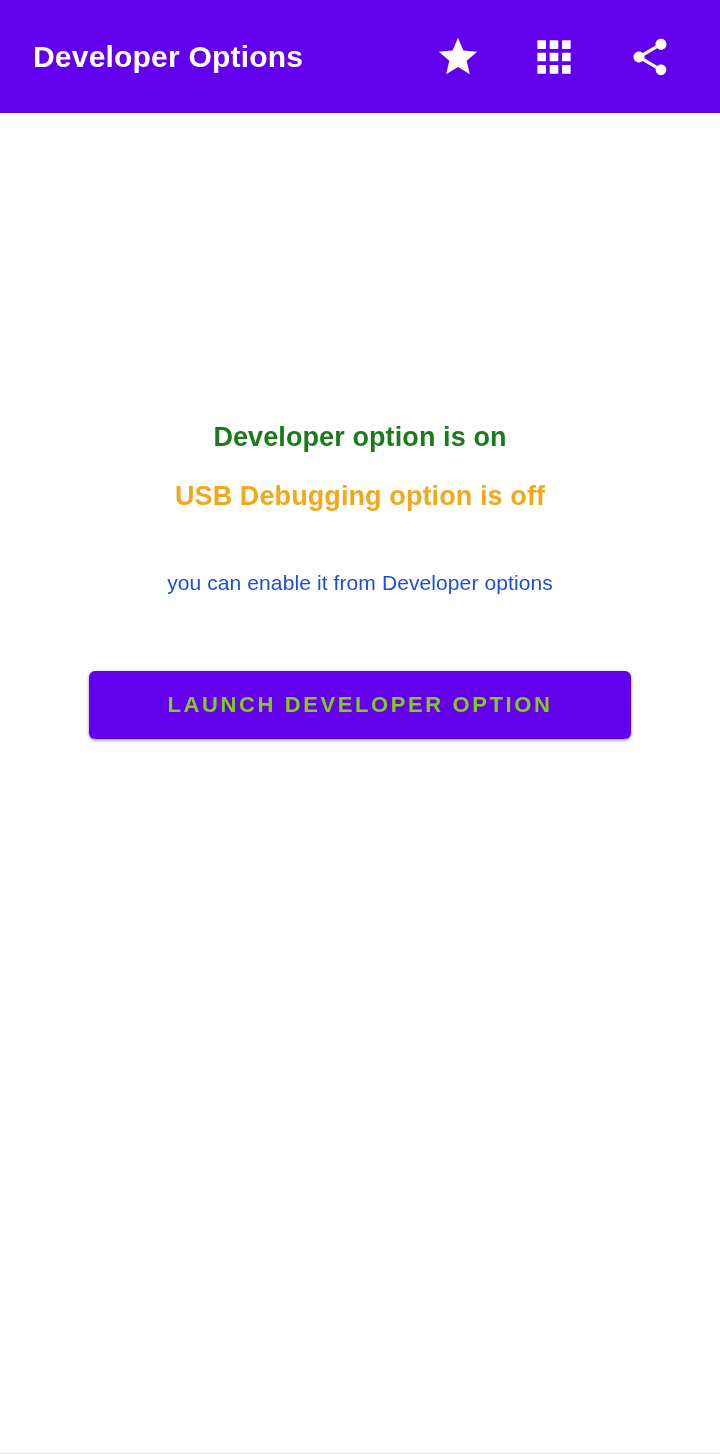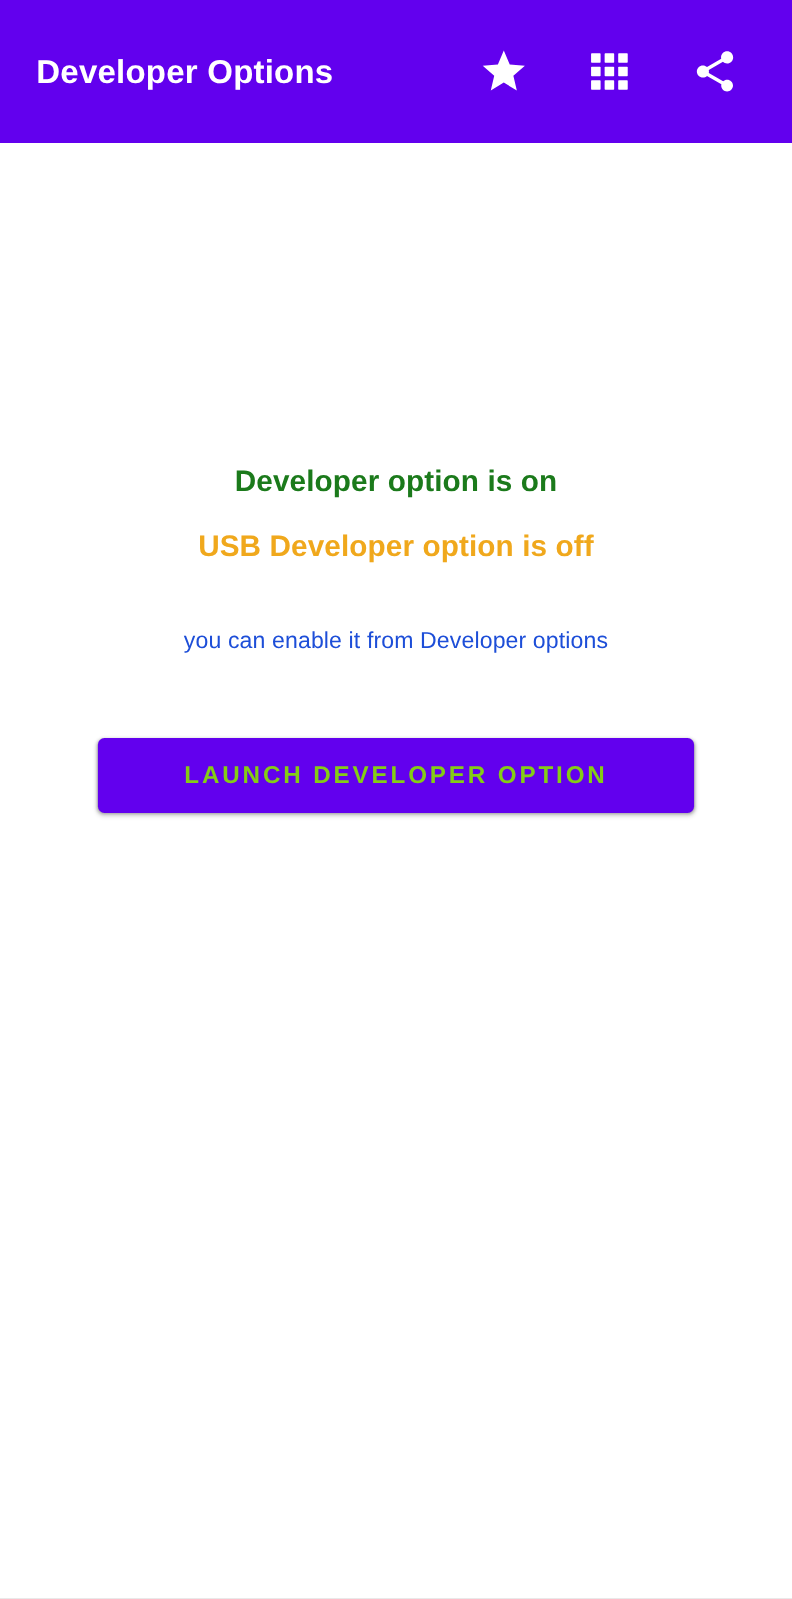--- a/index.html
+++ b/index.html
@@ -14,21 +14,21 @@
     overflow: hidden;
     position: relative;
   }
 
   
   .appbar {
     position: absolute;
     top: 0;
     left: 0;
     width: 720px;
-    height: 130px;
+    height: 113px;
     background: #6200ee;
     display: flex;
     align-items: center;
     box-sizing: border-box;
     padding: 0 22px 0 33px;
   }
   .appbar-title {
     color: #ffffff;
     font-size: 30px;
     font-weight: bold;
@@ -164,21 +164,21 @@
       </svg>
     </div>
 
   </div>
 </div>
 
 <div class="content">
 
   <div class="status-on">Developer option is on</div>
 
-  <div class="status-off">USB Developer option is off</div>
+  <div class="status-off">USB Debugging option is off</div>
 
   <div class="hint">you can enable it from Developer options</div>
 
   <button class="launch-button">Launch Developer Option</button>
 
 </div>
 
 <div class="bottom-rule"></div>
 
 </body></html>

